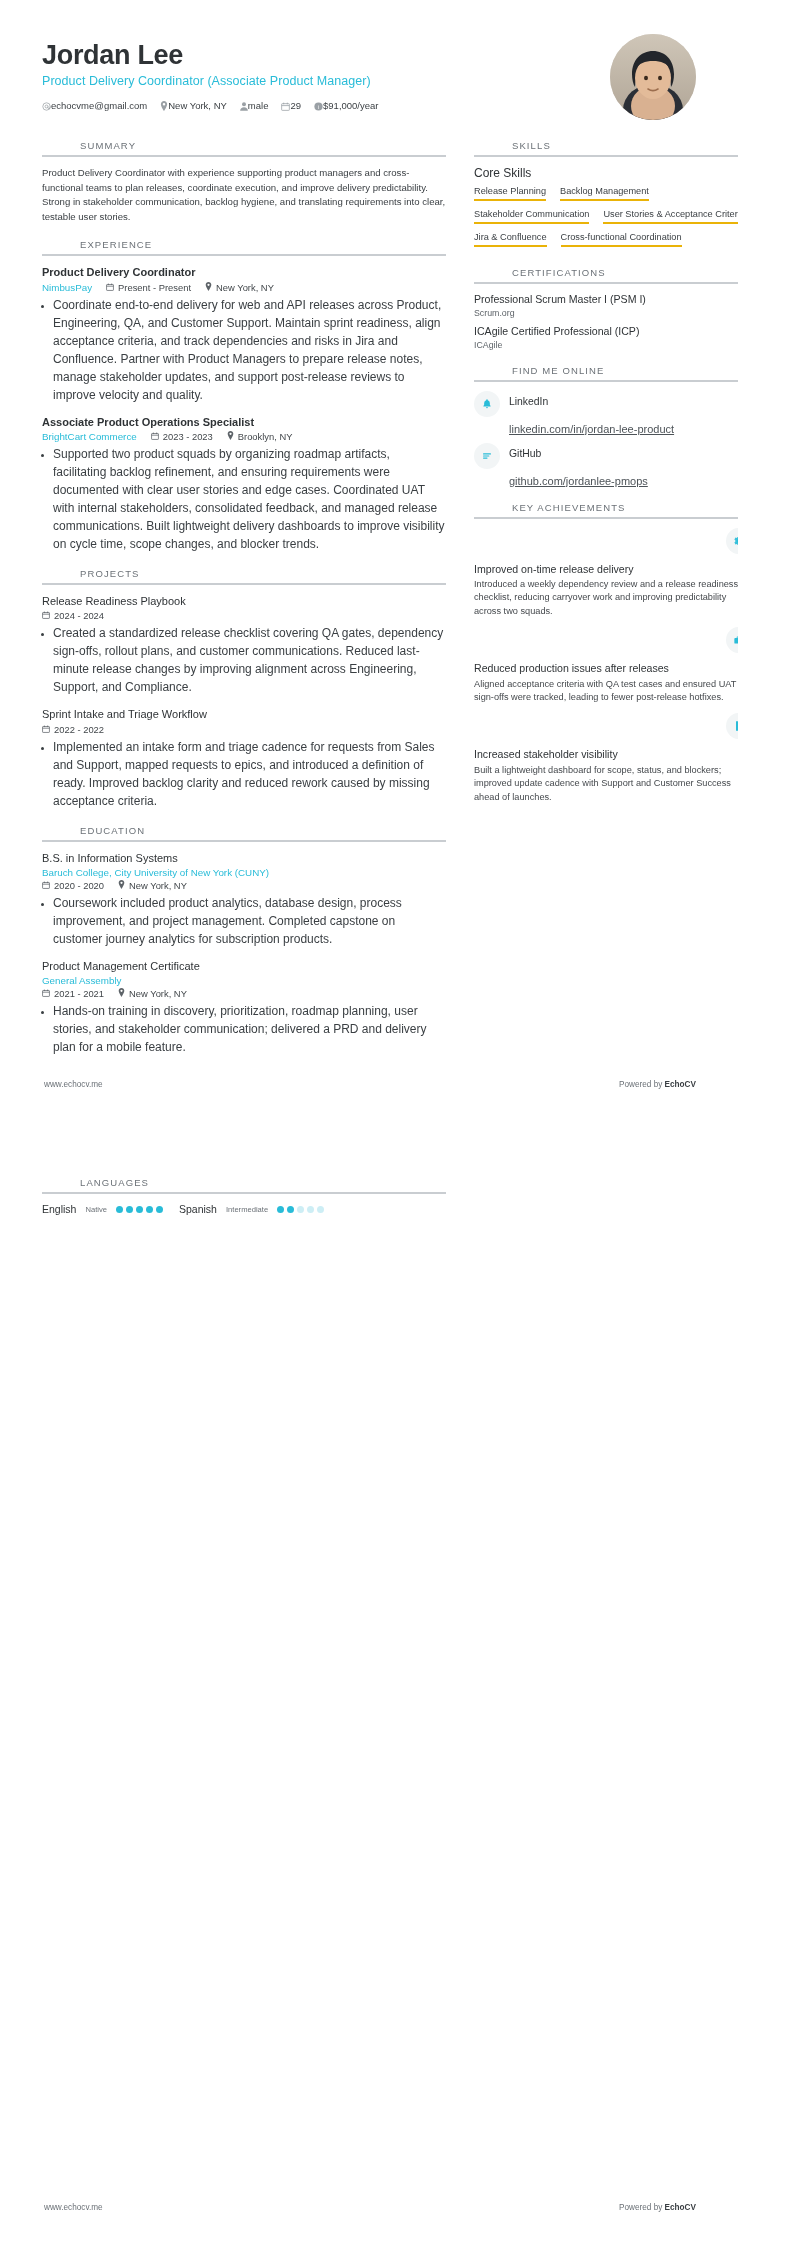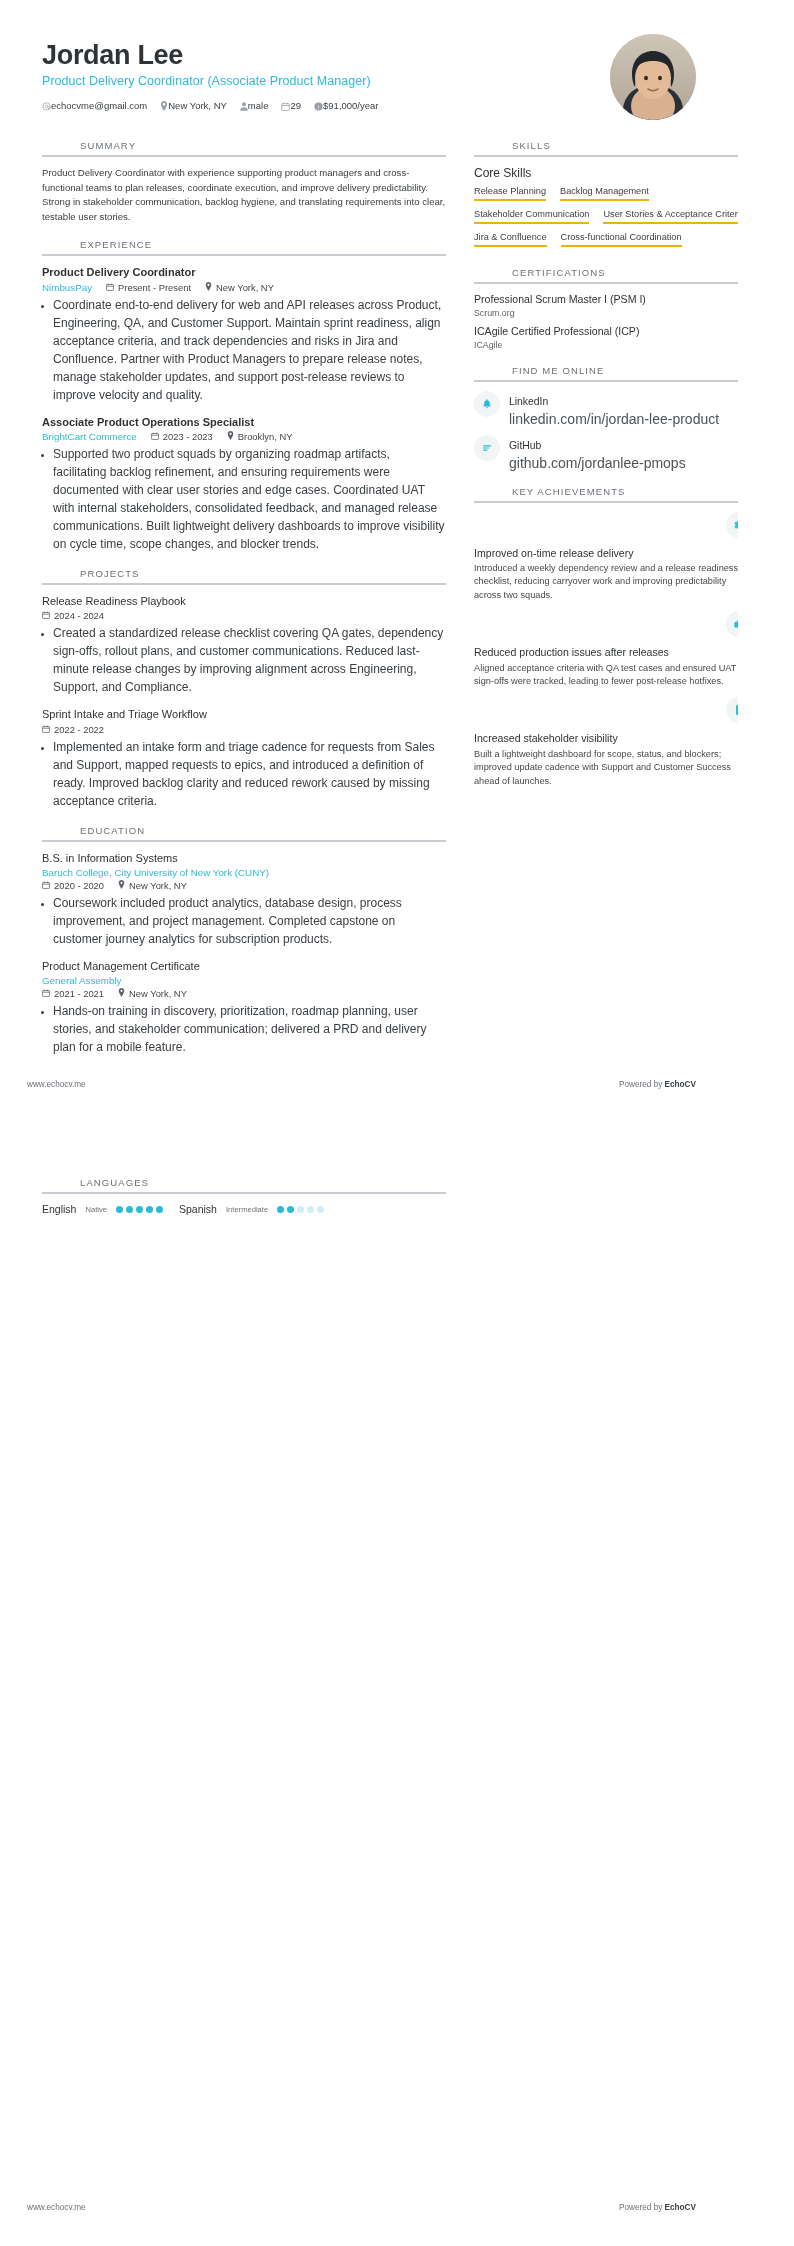--- a/index.html
+++ b/index.html
@@ -132,39 +132,39 @@
 
   .link-row { display: flex; align-items: flex-start; gap: 9px; margin-bottom: 8px; }
   .round-icon {
     width: 26px; height: 26px;
     border-radius: 50%;
     background: #f2f5f6;
     flex: 0 0 auto;
     display: flex; align-items: center; justify-content: center;
   }
   .link-label { font-size: 10.4px; color: #2f3336; line-height: 1.25; }
-  .link-url { font-size: 14px; color: #4d5358; margin-top: 2px; }
+  .link-url { font-size: 11px; color: #4d5358; margin-top: 14px; text-decoration: underline; }
 
   .ach-row { display: flex; align-items: flex-end; gap: 9px; margin-bottom: 9px; flex-direction: column; }
   .ach-title { font-size: 10.6px; color: #2f3336; line-height: 1.28; }
   .ach-desc { font-size: 9.2px; color: #45494d; line-height: 1.45; margin-top: 2px; }
 
   
   .lang-row { display: flex; align-items: flex-start; flex-wrap: wrap; gap: 0 16px; }
   .lang-item { display: flex; align-items: center; gap: 9px; }
   .lang-name { font-size: 10.5px; color: #2f3336; }
   .lang-level { font-size: 7.6px; color: #6b7177; }
   .dots { display: flex; gap: 3px; }
   .dot { width: 7px; height: 7px; border-radius: 50%; background: #cdeef5; }
   .dot.on { background: #29bcd8; }
 
   
   .footer {
     position: absolute;
-    left: 27px; right: 42px;
+    left: 44px; right: 42px;
     bottom: 34px;
     display: flex;
     align-items: center;
     justify-content: space-between;
     font-size: 8.2px;
     color: #6b7177;
   }
   .footer .brand b { color: #3a3f43; font-weight: bold; }
 </style>
 </head>

